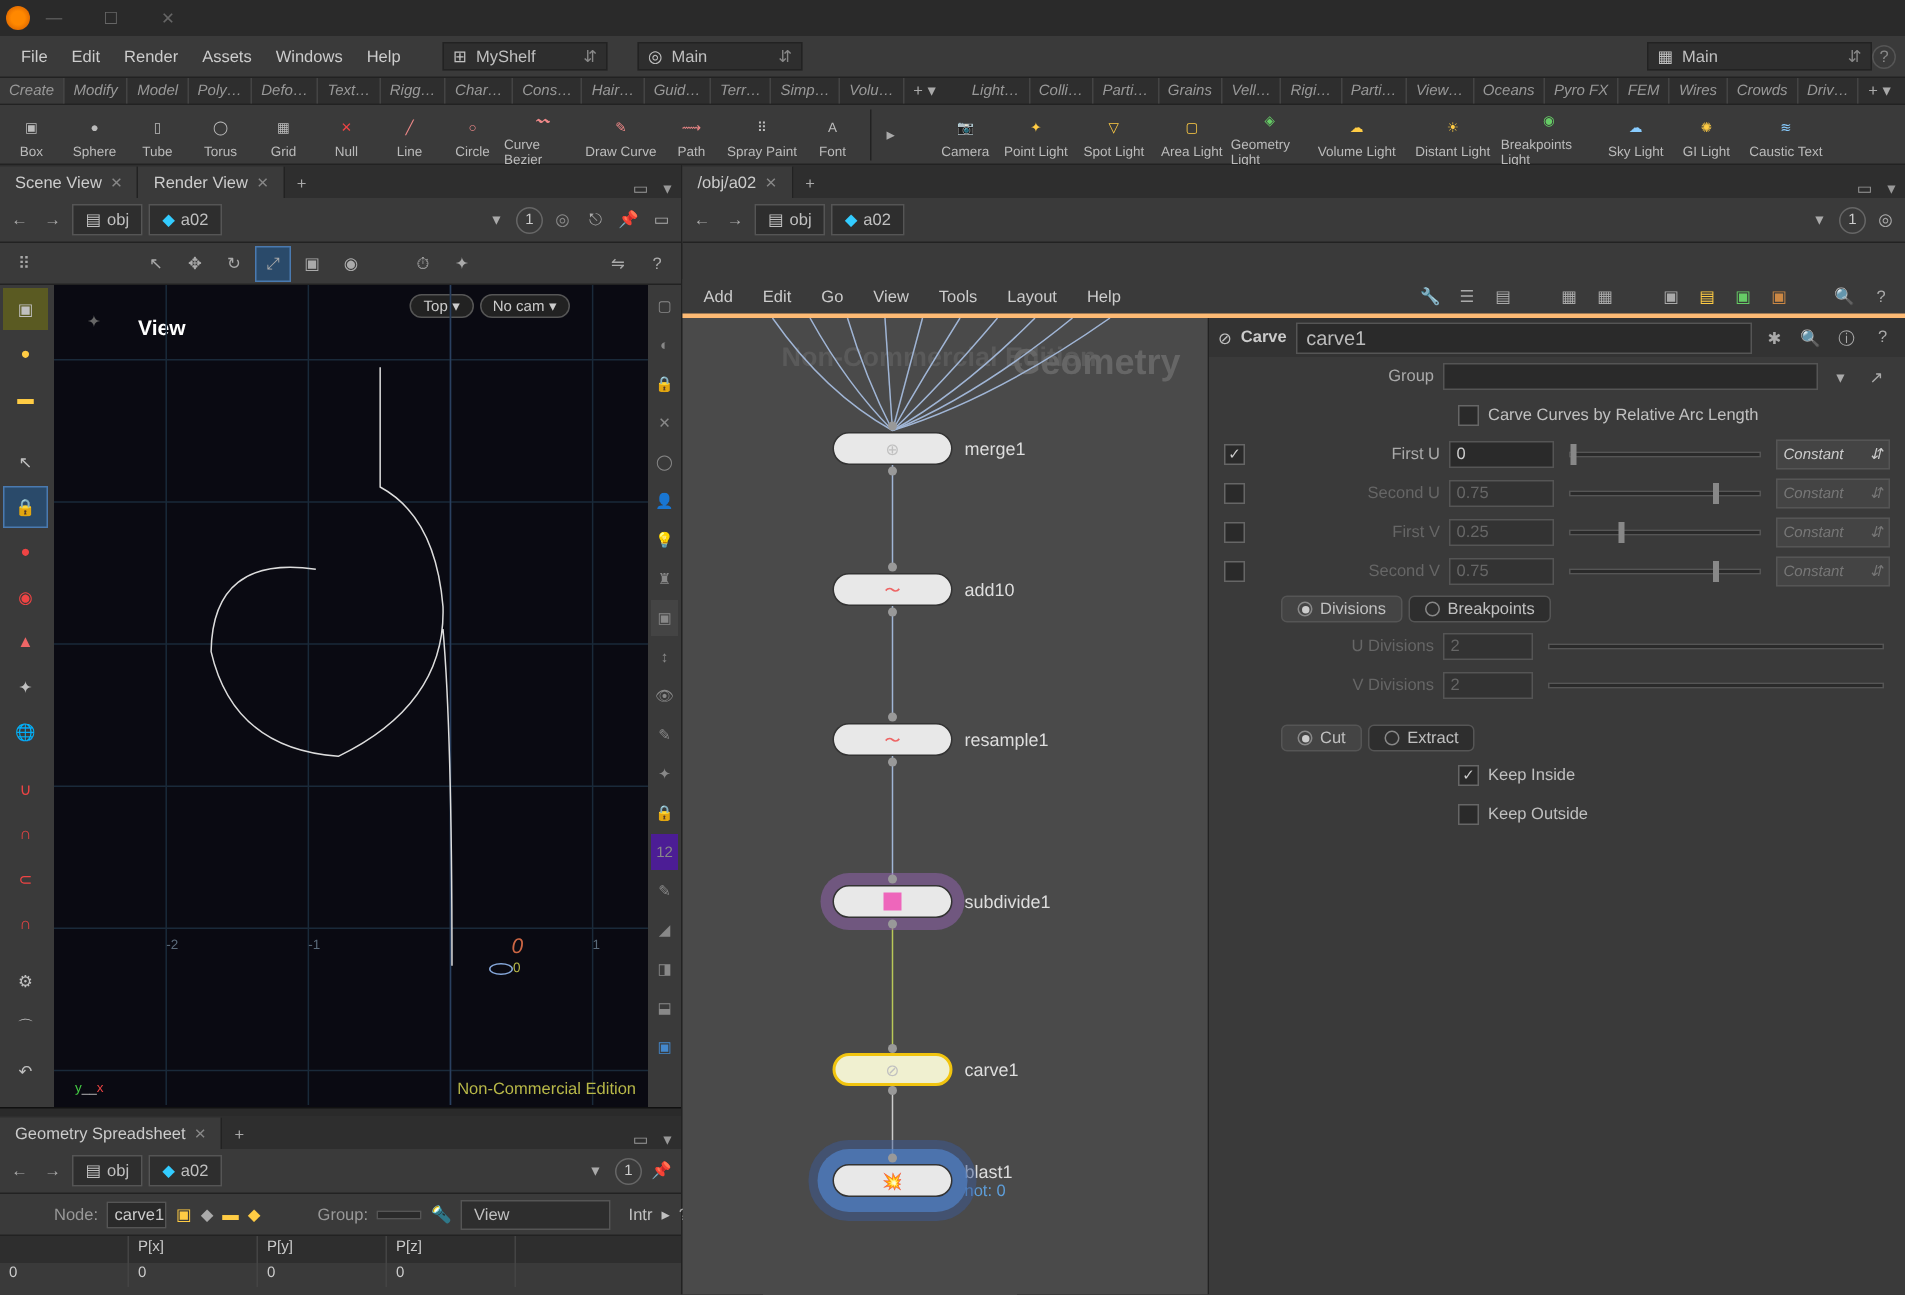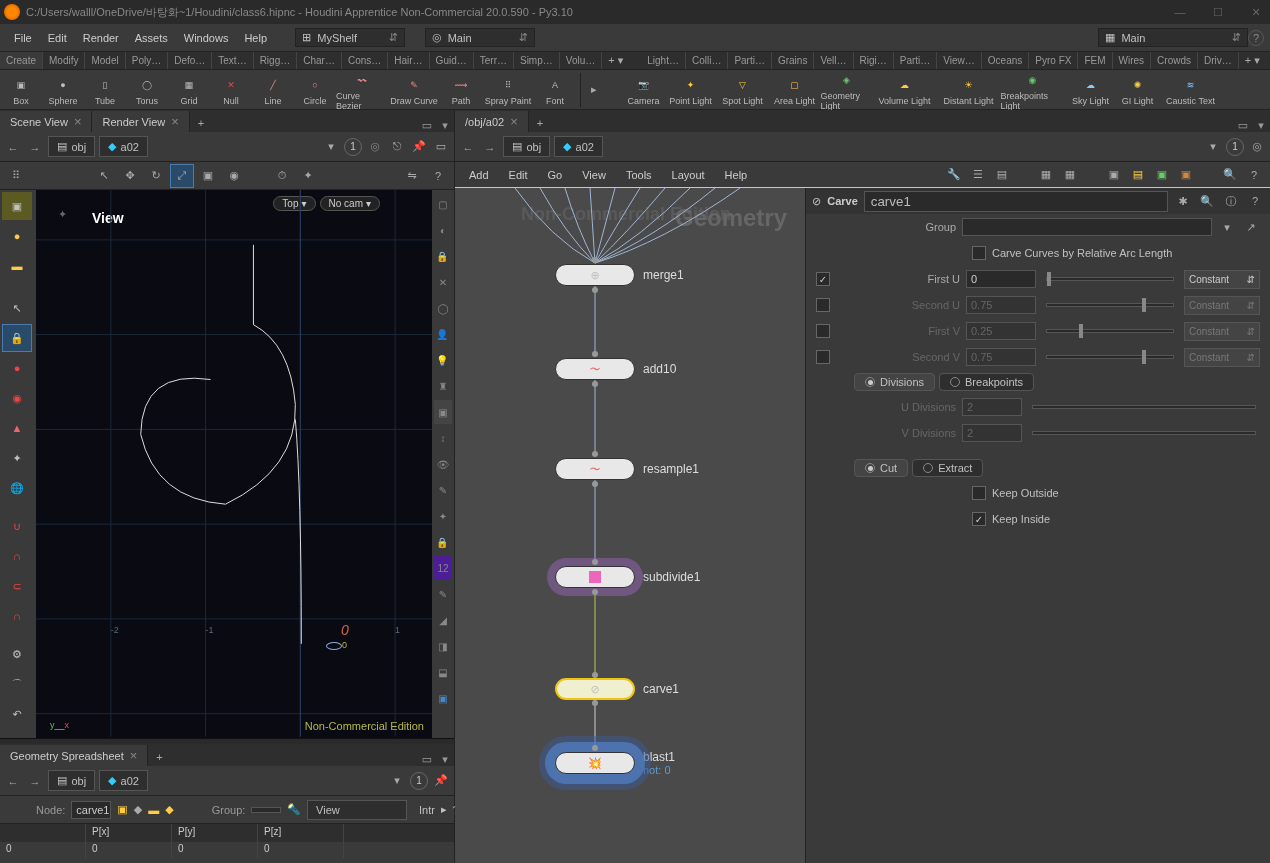--- a/index.html
+++ b/index.html
@@ -11,21 +11,21 @@
 .win-btn { width: 20px; text-align: center; cursor: pointer; }
 
 .menubar { height: 28px; background: #3a3a3a; display: flex; align-items: center; padding: 0 6px; border-bottom: 1px solid #222; }
 .menu-item { padding: 4px 8px; color: #ccc; cursor: pointer; }
 .shelf-selector { display: flex; align-items: center; margin-left: 20px; background: #2e2e2e; border: 1px solid #222; padding: 2px 6px; gap: 6px; min-width: 110px; justify-content: space-between; }
 .shelf-sel-wrap { display:flex; align-items:center; gap:6px;}
 .shelf-drop { color: #888; }
 .help-icon { margin-left: auto; color: #888; border: 1px solid #555; border-radius: 50%; width: 16px; height: 16px; display: flex; align-items: center; justify-content: center; }
 
 .shelftabs { height: 18px; background: #2e2e2e; display: flex; align-items: stretch; border-bottom: 1px solid #222; }
-.shelftab { padding: 1px 6px; color: #999; border-right: 1px solid #444; font-size: 10px; cursor: pointer; display: flex; align-items: center; }
+.shelftab { padding: 1px 6px; color: #999; border-right: 1px solid #444; font-size: 10px; cursor: pointer; display: flex; align-items: center; font-style: italic; }
 .shelftab.active { background: #3a3a3a; }
 .shelf-plus { color: #aaa; padding: 0 6px; display:flex; align-items:center;}
 
 .shelf-tools { height: 40px; background: #3a3a3a; display: flex; align-items: center; border-bottom: 1px solid #222; }
 .tool { display: flex; flex-direction: column; align-items: center; width: 42px; color: #bbb; font-size: 9px; cursor: pointer; }
 .tool-icon { width: 22px; height: 22px; display: flex; align-items: center; justify-content: center; }
 .tool-divider { width: 1px; height: 34px; background: #222; margin: 0 4px; }
 .tool-wide { width: 52px; }
 .tool-wider { width: 64px; }
 
@@ -76,21 +76,21 @@
 .gs-toolbar { height: 28px; background: #3a3a3a; display:flex; align-items:center; padding:0 4px; gap:6px; border-bottom:1px solid #222;}
 .gs-label { color:#999;margin-left:32px; }
 .gs-field { background:#2a2a2a; border:1px solid #555; padding:2px 4px; color:#ccc; min-width:40px;}
 .gs-table-head { height: 18px; background:#2e2e2e; display:flex;}
 .gs-th { flex:0 0 86px; padding:2px 6px; border-right:1px solid #444; color:#ccc; font-size:10px;}
 .gs-th:first-child{flex:0 0 86px;}
 .gs-row { height:16px; display:flex;}
 .gs-td { flex:0 0 86px; padding:1px 6px; border-right:1px solid #444; color:#ccc; font-size:10px;}
 
 
-.network-menubar { height: 26px; background: #3a3a3a; display: flex; align-items: center; padding: 0 6px; gap: 4px; border-bottom:1px solid #fdba74;}
+.network-menubar { height: 26px; background: #3a3a3a; display: flex; align-items: center; padding: 0 6px; gap: 4px; border-bottom:3px solid #fdba74;margin-top:24px;}
 .nm-item { padding: 3px 8px; color: #ccc; cursor:pointer;}
 .nm-spacer { flex:1; }
 .nm-icon { width:20px; height:20px; display:flex; align-items:center; justify-content:center; color:#aaa; cursor:pointer;}
 
 .net-body { flex:1; display:flex; position:relative; overflow:hidden;}
 .network-view { flex:0 0 350px; background:#4a4a4a; position:relative; overflow:hidden;}
 .nv-watermark{ position:absolute; top:16px; left:66px; color:#5a5a5a; font-size:18px; font-weight:600;}
 .nv-watermark2{ position:absolute; top:16px; left:220px; color:#666; font-size:24px; font-weight:bold;}
 .node { position:absolute; display:flex; align-items:center; gap:8px;}
 .node-body { width:80px; height:22px; background:#e8e8e8; border-radius:11px; border:1px solid #333; display:flex; align-items:center; justify-content:center; gap:3px; position:relative;}
@@ -110,38 +110,37 @@
 .pp-name{ background:#2a2a2a; border:1px solid #555; padding:2px 6px; flex:1; color:#bbb;}
 .pp-hicon{ width:18px; height:18px; display:flex; align-items:center; justify-content:center; color:#aaa; cursor:pointer;}
 
 .pp-row{ height:26px; display:flex; align-items:center; padding:0 10px; gap:6px;}
 .pp-label{ width:140px; text-align:right; color:#aaa; font-size:11px;}
 .pp-label.disabled{ color:#666;}
 .pp-input{ width:70px; background:#2a2a2a; border:1px solid #555; padding:2px 4px; color:#ccc; font-size:11px;}
 .pp-input.disabled{ color:#666; background:#333;}
 .pp-slider{ flex:1; height:4px; background:#2a2a2a; border:1px solid #555; position:relative; margin:0 4px;}
 .pp-slider-handle{ position:absolute; width:4px; height:14px; background:#888; top:-6px;}
-.pp-const-btn{ width:76px; background:#444; border:1px solid #555; padding:3px 4px; color:#ccc; font-size:10px; display:flex; justify-content:space-between; align-items:center;}
+.pp-const-btn{ width:76px; background:#444; border:1px solid #555; padding:3px 4px; color:#ccc; font-size:10px; display:flex; justify-content:space-between; align-items:center;font-style:italic;}
 .pp-const-btn.disabled{ color:#777;}
 .pp-checkbox{ width:14px; height:14px; border:1px solid #666; background:#2a2a2a; display:flex; align-items:center; justify-content:center;}
 .pp-checkbox.checked::after{ content:'✓'; color:#ccc; font-size:10px;}
 .pp-tabs{ height:24px; display:flex; padding:0 6px; gap:4px; align-items:center;margin-left:42px;}
 .pp-tab{ padding:2px 10px; border:1px solid #555; border-radius:4px; background:#2e2e2e; display:flex; align-items:center; gap:5px; cursor:pointer;}
 .pp-tab.active{ background:#444;}
 .pp-radio{ width:10px; height:10px; border:1px solid #888; border-radius:50%; display:inline-flex; align-items:center; justify-content:center;}
 .pp-radio.on::after{ content:''; width:5px; height:5px; background:#ccc; border-radius:50%;}
 
 svg.curve { position:absolute; inset:0; pointer-events:none;}
 </style>
 </head>
 <body>
 
 <div class="titlebar">
   <div class="titlebar-icon"></div>
-  <div class="titlebar-text">C:/Users/walll/OneDrive/바탕화~1/Houdini/class6.hipnc - Houdini Apprentice Non-Commercial 20.0.590 - Py3.10</div>
   <div class="win-controls">
     <div class="win-btn">—</div>
     <div class="win-btn">☐</div>
     <div class="win-btn">✕</div>
   </div>
 </div>
 
 <div class="menubar">
   <div class="menu-item">File</div>
   <div class="menu-item">Edit</div>
@@ -737,24 +736,24 @@
               <span class="pp-radio on"></span>
               <span>Cut</span>
             </div>
           <div class="pp-tab">
               <span class="pp-radio"></span>
               <span>Extract</span>
             </div>
         </div>
         <div class="pp-row">
           <div style="width:150px"></div>
+          <div class="pp-checkbox checked"></div>
+          <span>Keep Inside</span>
+        </div>
+        <div class="pp-row">
+          <div style="width:150px"></div>
           <div class="pp-checkbox"></div>
           <span>Keep Outside</span>
         </div>
-        <div class="pp-row">
-          <div style="width:150px"></div>
-          <div class="pp-checkbox checked"></div>
-          <span>Keep Inside</span>
-        </div>
       </div>
     </div>
   </div>
 </div>
 
 </body></html>

